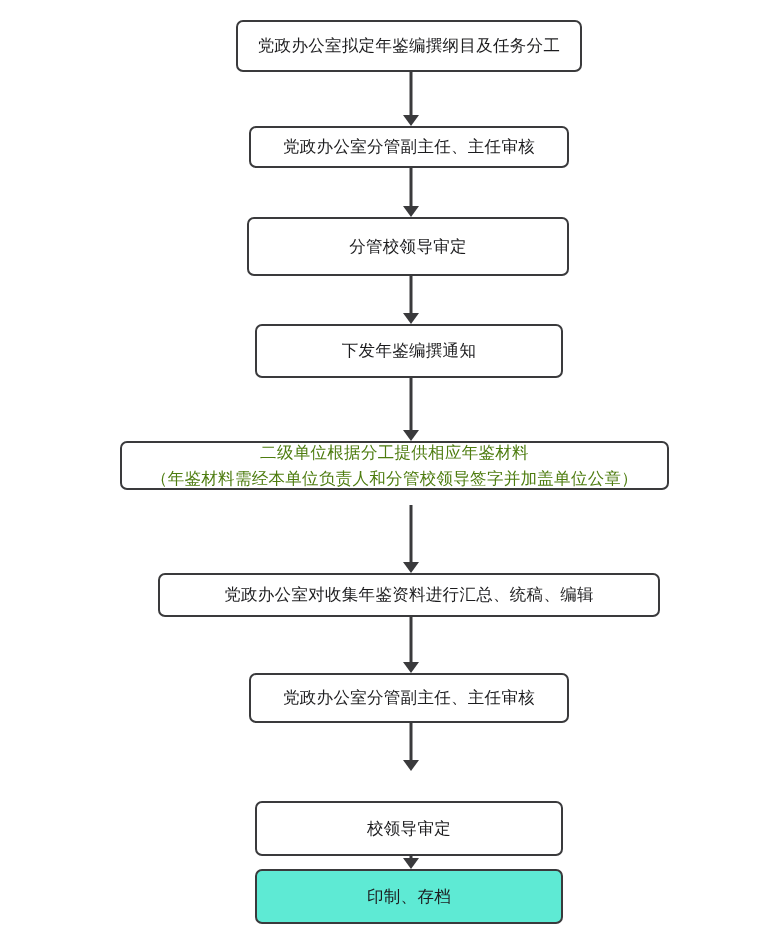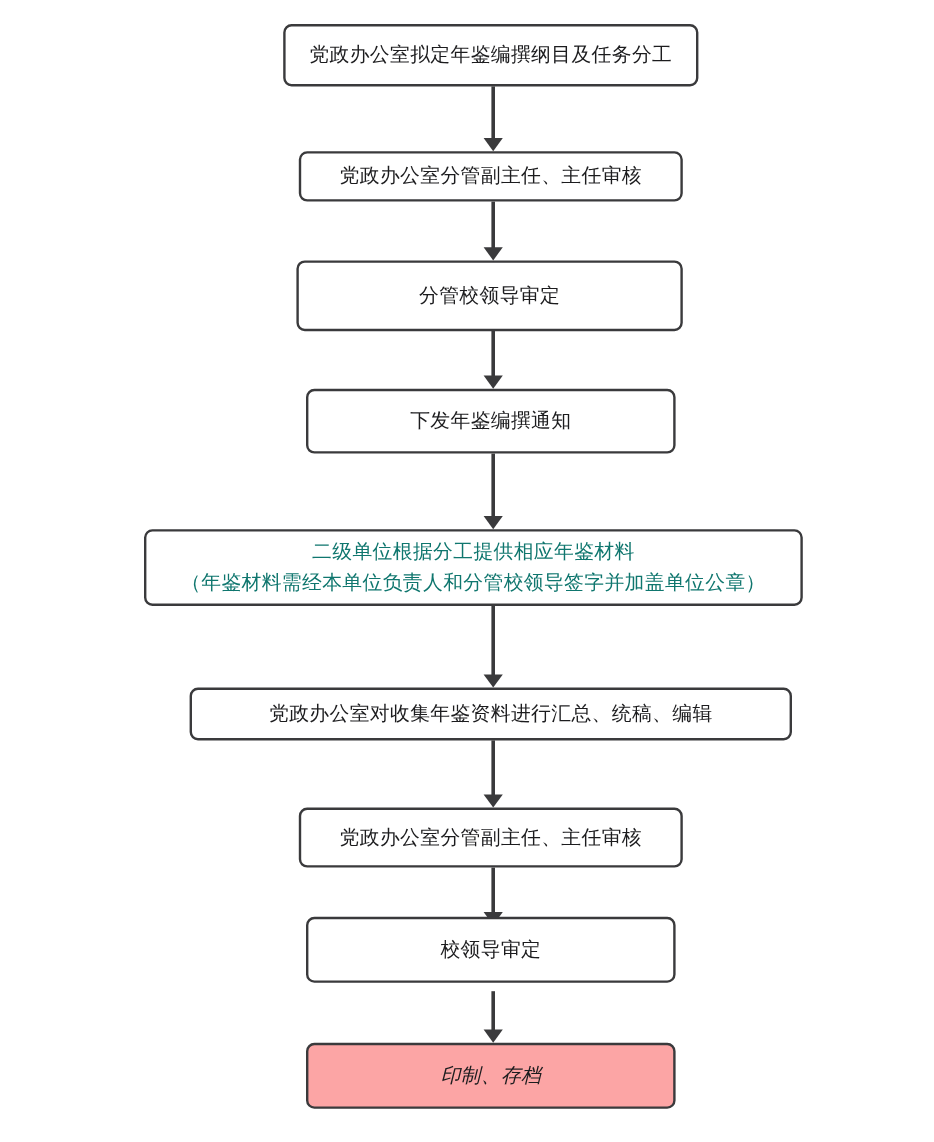--- a/index.html
+++ b/index.html
@@ -107,29 +107,29 @@
     </div>
     <div class="node" style="left: 249px; top: 126px; width: 320px; height: 42px; border-color: rgb(58, 58, 60); background: rgb(255, 255, 255); color: rgb(28, 28, 30);">
       <span class="node-text">党政办公室分管副主任、主任审核</span>
     </div>
     <div class="node" style="left: 247px; top: 217px; width: 322px; height: 59px; border-color: rgb(58, 58, 60); background: rgb(255, 255, 255); color: rgb(28, 28, 30);">
       <span class="node-text">分管校领导审定</span>
     </div>
     <div class="node" style="left: 255px; top: 324px; width: 308px; height: 54px; border-color: rgb(58, 58, 60); background: rgb(255, 255, 255); color: rgb(28, 28, 30); justify-content: center;">
       <span class="node-text">下发年鉴编撰通知</span>
     </div>
-    <div class="node" style="left: 120px; top: 441px; width: 549px; height: 64px; border-color: rgb(58, 58, 60); background: rgb(255, 255, 255); color: #0f766e; justify-content: flex-end;">
+    <div class="node" style="left: 120px; top: 441px; width: 549px; height: 49px; border-color: rgb(58, 58, 60); background: rgb(255, 255, 255); color: #4d7c0f; justify-content: flex-end;">
       <span class="node-text">二级单位根据分工提供相应年鉴材料
 （年鉴材料需经本单位负责人和分管校领导签字并加盖单位公章）</span>
     </div>
     <div class="node" style="left: 158px; top: 573px; width: 502px; height: 44px; border-color: rgb(58, 58, 60); background: rgb(255, 255, 255); color: rgb(28, 28, 30);">
       <span class="node-text">党政办公室对收集年鉴资料进行汇总、统稿、编辑</span>
     </div>
     <div class="node" style="left: 249px; top: 673px; width: 320px; height: 50px; border-color: rgb(58, 58, 60); background: rgb(255, 255, 255); color: rgb(28, 28, 30);">
       <span class="node-text">党政办公室分管副主任、主任审核</span>
     </div>
-    <div class="node" style="left: 255px; top: 764px; width: 308px; height: 55px; border-color: rgb(58, 58, 60); background: rgb(255, 255, 255); color: rgb(28, 28, 30);">
+    <div class="node" style="left: 255px; top: 801px; width: 308px; height: 55px; border-color: rgb(58, 58, 60); background: rgb(255, 255, 255); color: rgb(28, 28, 30);">
       <span class="node-text">校领导审定</span>
     </div>
-    <div class="node" style="left: 255px; top: 869px; width: 308px; height: 55px; border-color: rgb(58, 58, 60); background: #fca5a5; color: rgb(28, 28, 30); font-style: italic;">
+    <div class="node" style="left: 255px; top: 869px; width: 308px; height: 55px; border-color: rgb(58, 58, 60); background: #5eead4; color: rgb(28, 28, 30);">
       <span class="node-text">印制、存档</span>
     </div>
   </div>
 
 </body></html>

